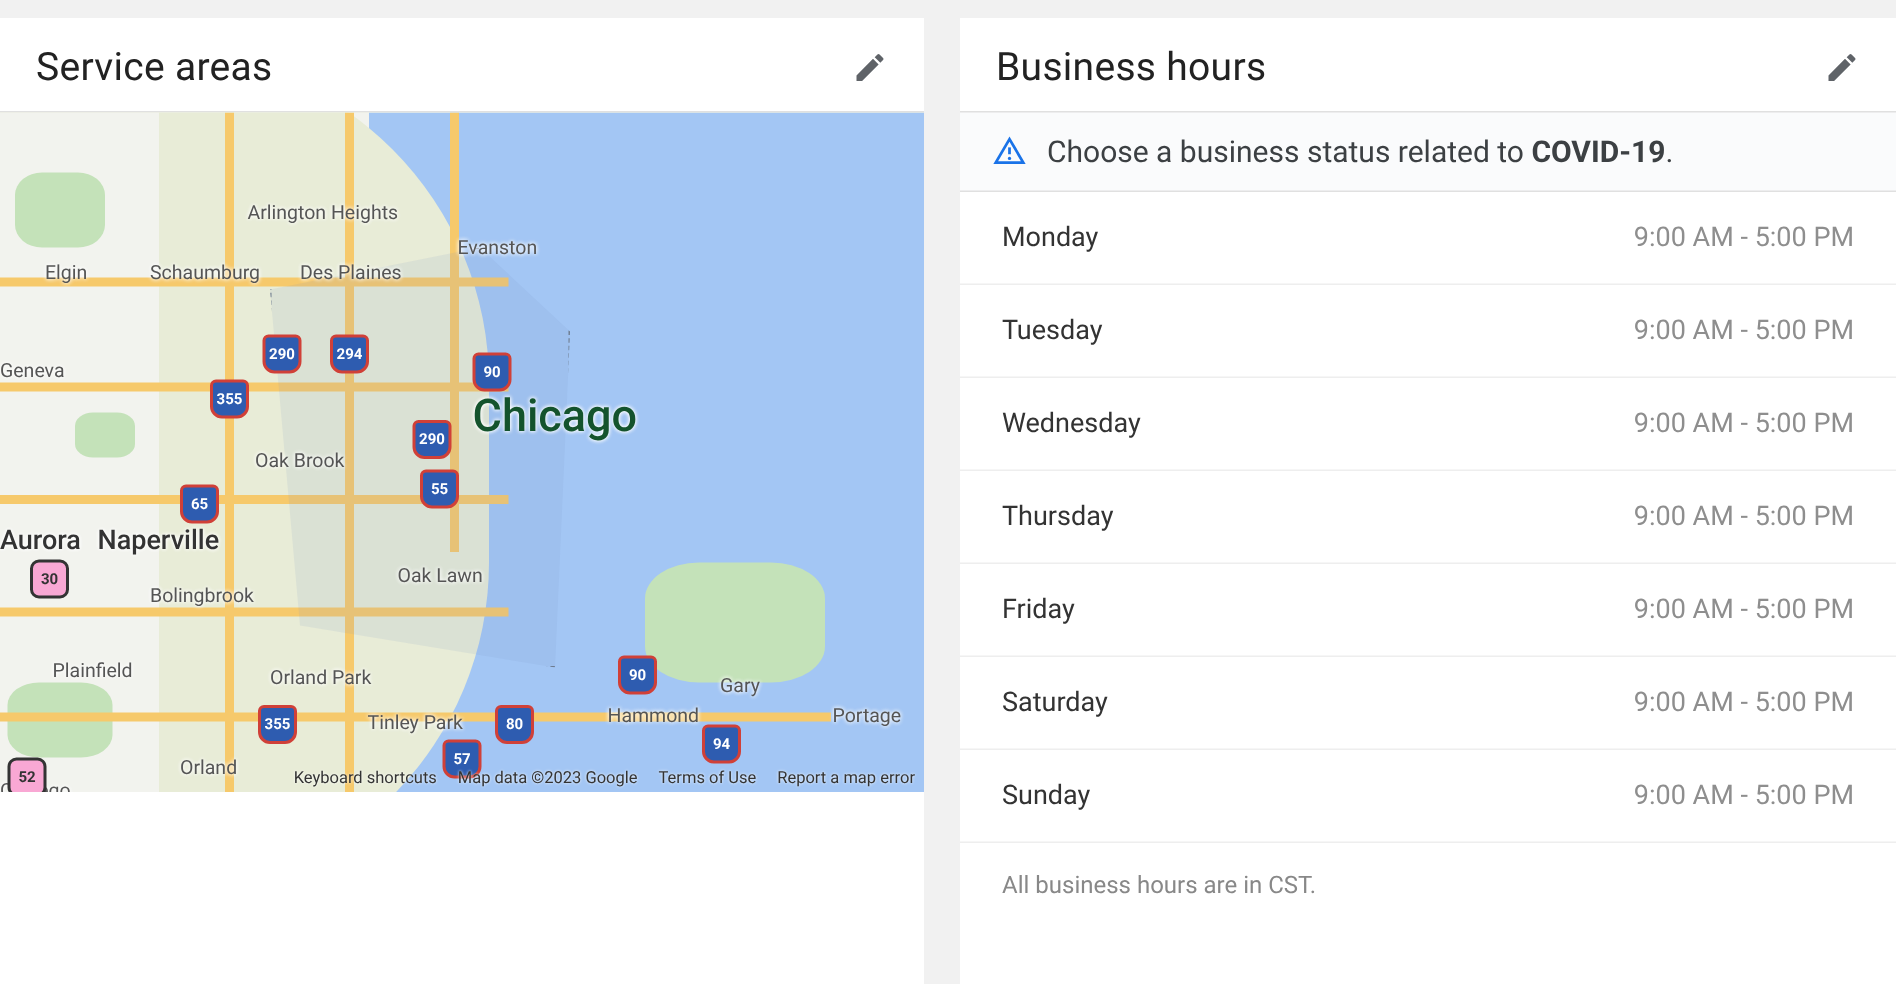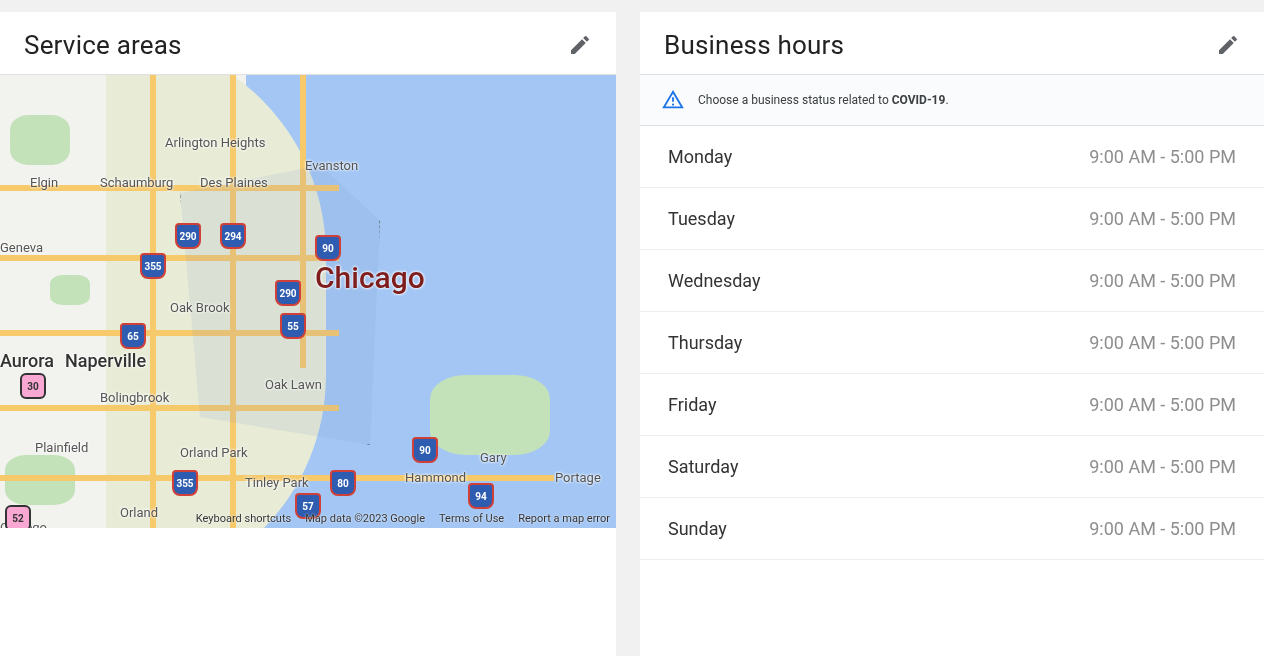--- a/index.html
+++ b/index.html
@@ -17,30 +17,30 @@
   .map-wrap { position: relative; width: 616px; height: 453px; background:#e8ecd7; overflow:hidden;}
   .water { position:absolute; right:0; top:0; width:60%; height:100%; background:#a3c6f4; }
   .water::before{content:"";position:absolute;left:-140px;top:-40px;width:220px;height:560px;background:#e8ecd7;border-radius:0 300px 300px 0;}
   .land { position:absolute; left:0; top:0; width:55%; height:100%; background:#f2f3ee; }
   .road { position:absolute; background:#f6c96b; }
   .road.h { height:6px; left:0; right:45%; }
   .road.v { width:6px; top:0; bottom:0; }
   .shield { position:absolute; width:26px; height:26px; display:flex;align-items:center;justify-content:center;font-size:10px;font-weight:700;color:#fff;background:#2e5cb0;border:2px solid #d04038;border-radius:4px 4px 8px 8px;}
   .shield.white{background:#f9a8d4;color:#333;border:2px solid #333;border-radius:6px;}
   .city { position:absolute; font-size:13px; color:#555; text-shadow:0 0 3px #fff,0 0 3px #fff; white-space:nowrap;}
-  .city.big { font-size:30px; font-weight:500; color:#7f1d1d; }
+  .city.big { font-size:30px; font-weight:500; color:#14532d; }
   .attrib { position:absolute; bottom:3px; right:6px; font-size:11px; color:#333; display:flex; gap:14px; text-shadow:0 0 2px #fff;padding-left:48px;}
   .attrib span{cursor:pointer;}
   .poly { position:absolute; left:180px; top:90px; width:200px; height:280px; border:1px dashed #6e7c8f; background:rgba(120,150,200,.12); clip-path: polygon(0% 10%, 70% 0%, 100% 20%, 95% 100%, 10% 90%);}
   .green{position:absolute;background:#c4e2b9;border-radius:30%;}
 
   
   .notice { display:flex; align-items:center; gap:14px; padding:14px 22px; border-top:1px solid #e0e0e0; border-bottom:1px solid #e0e0e0; background:#fafbfc;}
   .notice svg { width:22px; height:22px; }
-  .notice-text { font-size:12px; color:#3c4043; }
+  .notice-text { font-size:20px; color:#3c4043; }
   .notice-text strong { font-weight:700; }
   .hours-list { display:flex; flex-direction:column; }
   .hours-row { display:flex; justify-content:space-between; padding:20px 28px; border-bottom:1px solid #eee; }
   .day { font-size:18px; color:#333; }
   .time { font-size:18px; color:#8e8e8e; }
   .tz-note { padding:18px 28px; font-size:16px; color:#888; }
 </style>
 </head>
 <body>
 
@@ -158,14 +158,15 @@
         </div>
         <div class="hours-row">
           <div class="day">Saturday</div>
           <div class="time">9:00 AM - 5:00 PM</div>
         </div>
         <div class="hours-row">
           <div class="day">Sunday</div>
           <div class="time">9:00 AM - 5:00 PM</div>
         </div>
       </div>
+    <div class="tz-note">All business hours are in CST.</div>
   </div>
 </div>
 
 </body></html>

